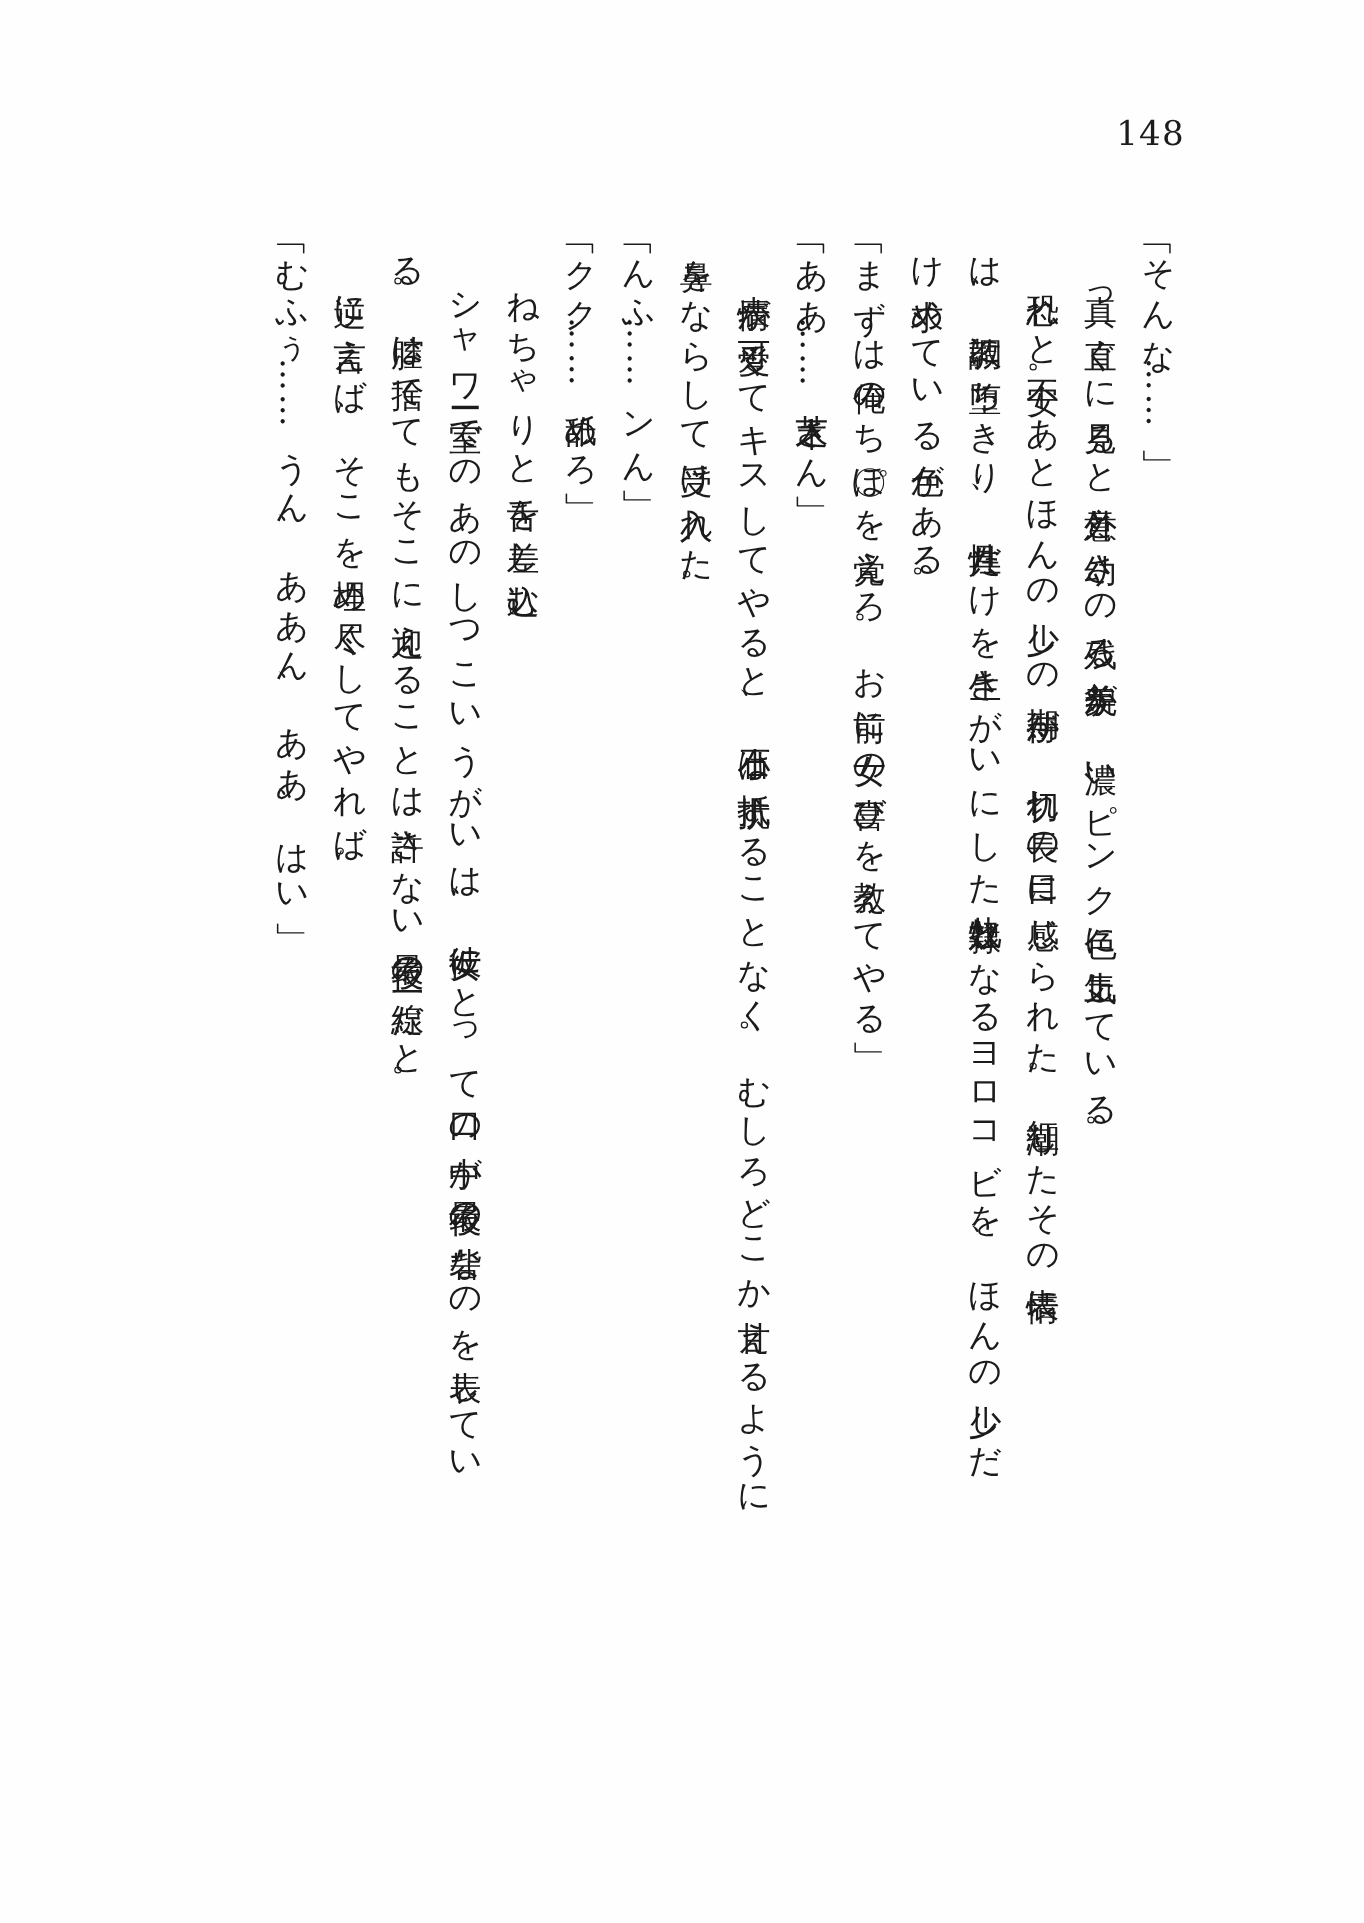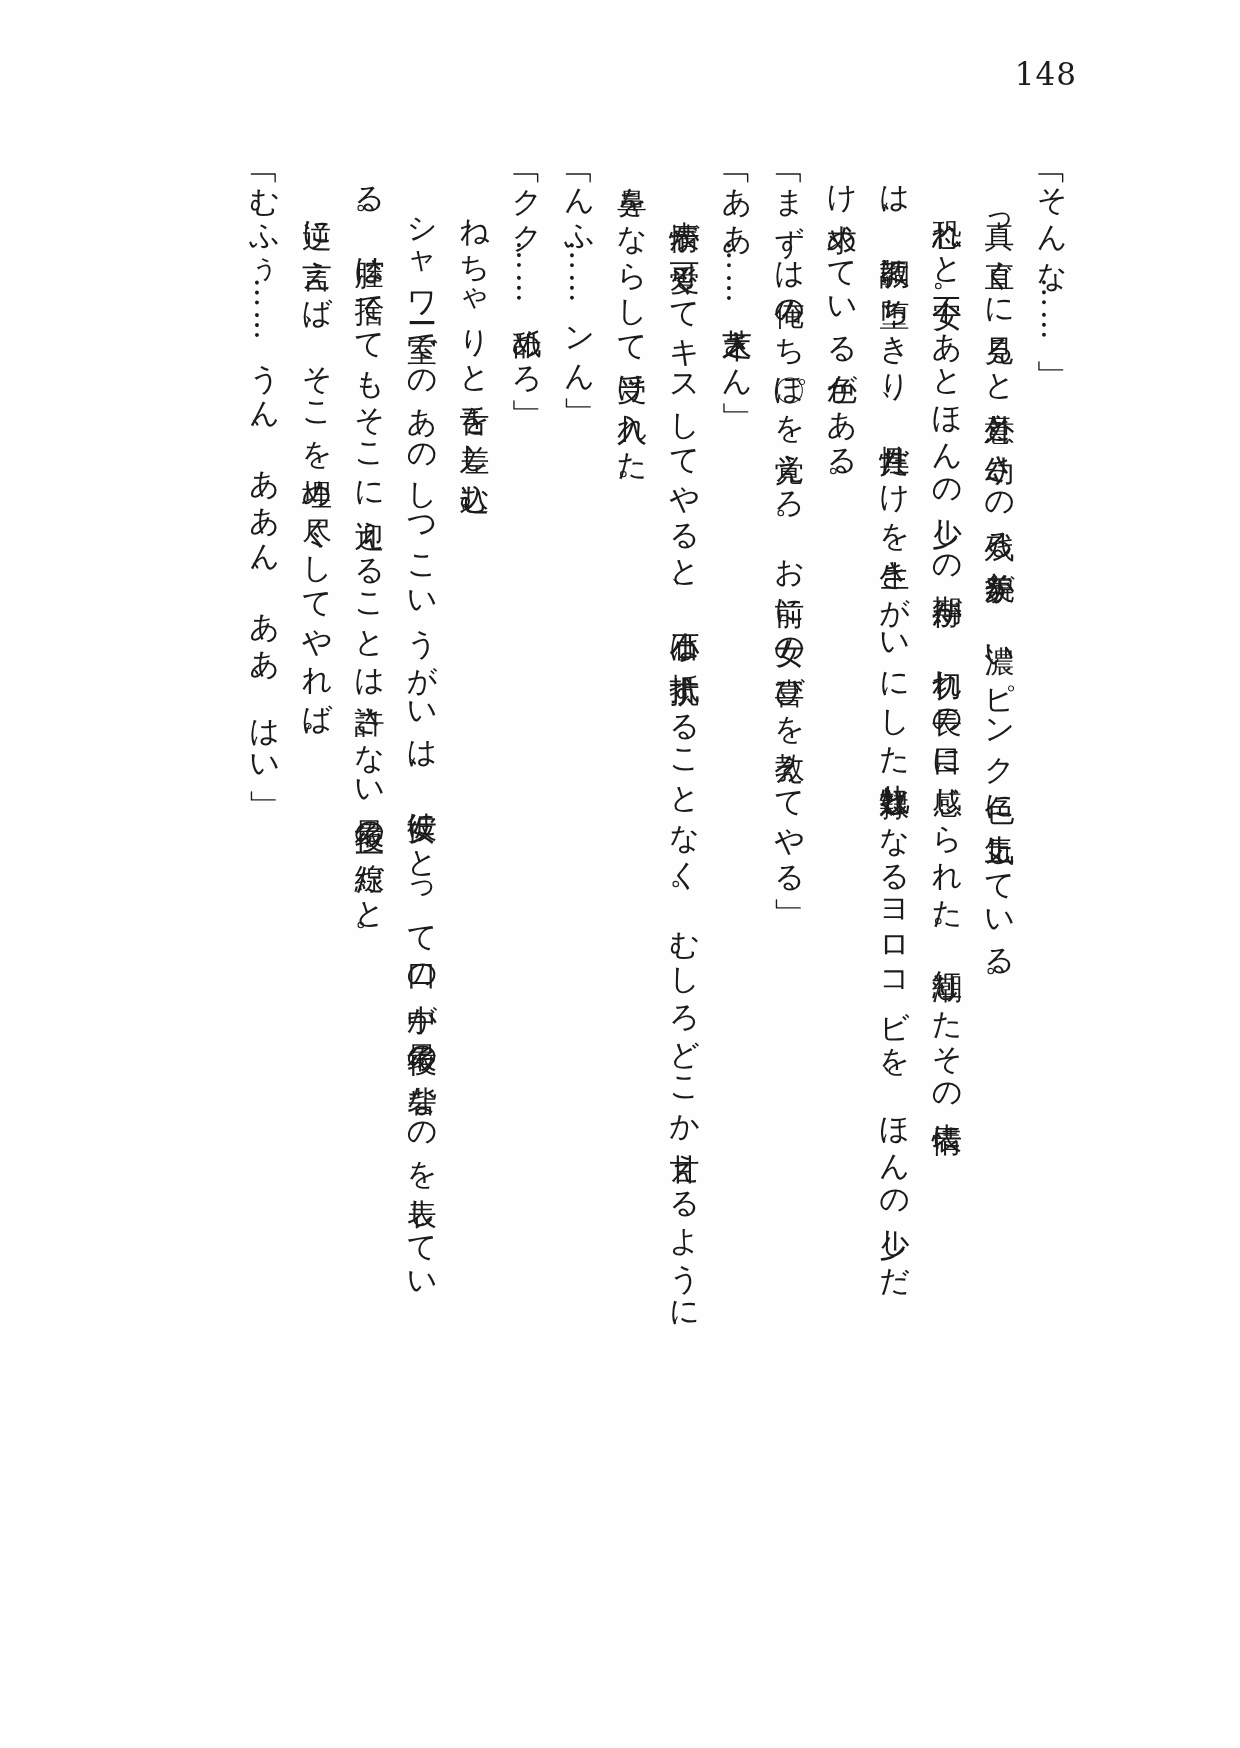--- a/index.html
+++ b/index.html
@@ -10,20 +10,21 @@
     width: 1240px;
     height: 1748px;
     position: relative;
     overflow: hidden;
     background: #fefefe;
     font-family: "DejaVu Serif", "Liberation Serif", serif;
   }
   .scan-page {
     position: absolute;
     inset: 0;
+    margin-top: 48px;
   }
   .page-number {
     position: absolute;
     top: 56px;
     right: 163px;
     font-size: 31px;
     letter-spacing: 1px;
     color: #1c1c1c;
   }
   

